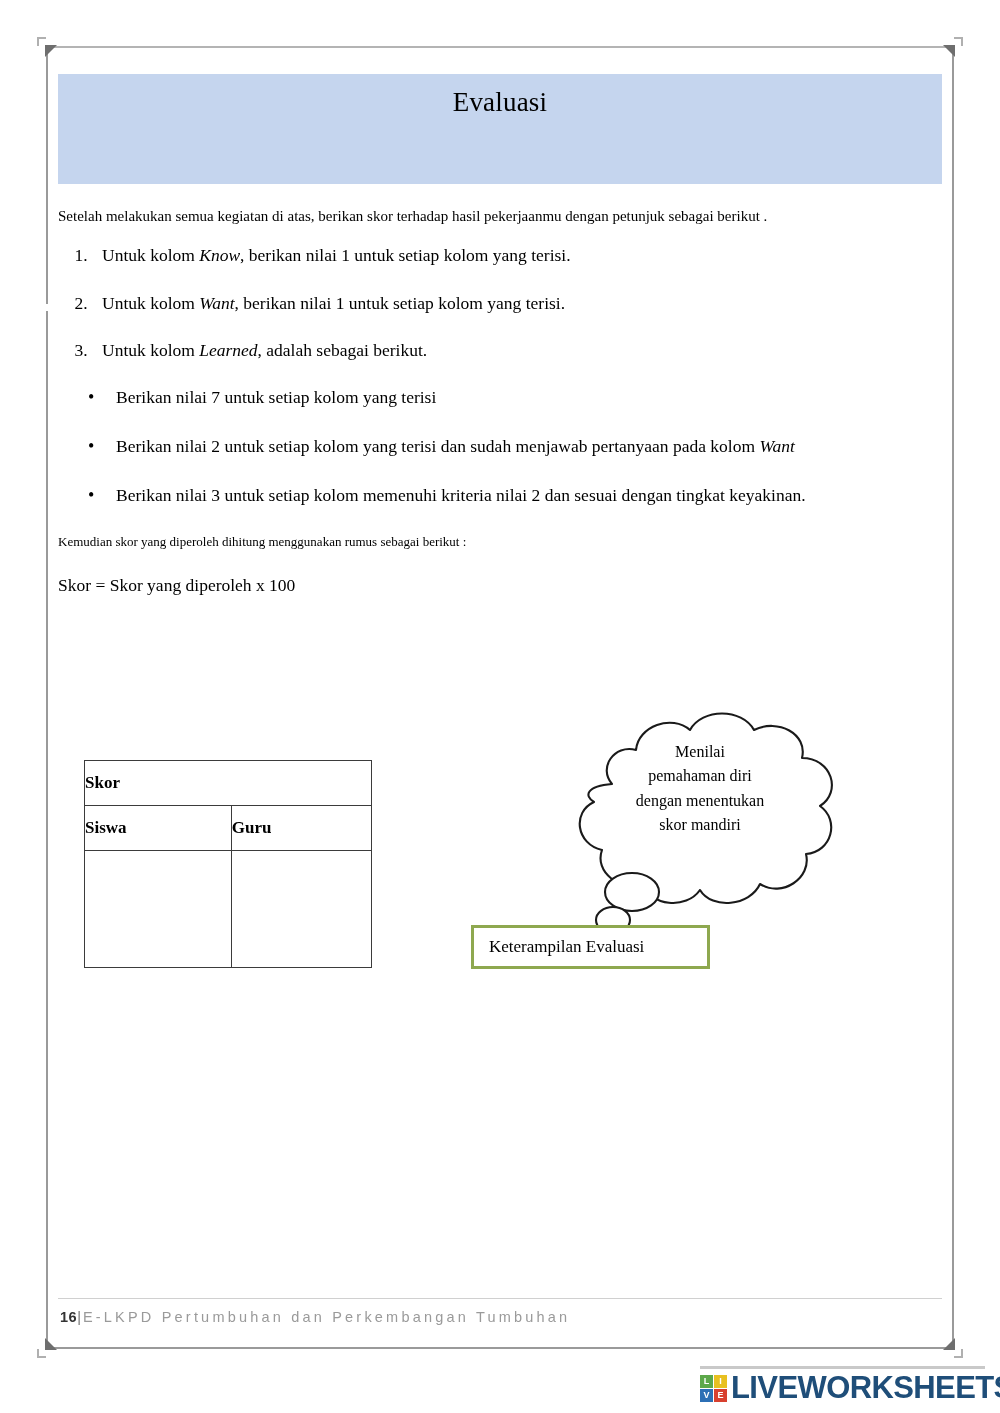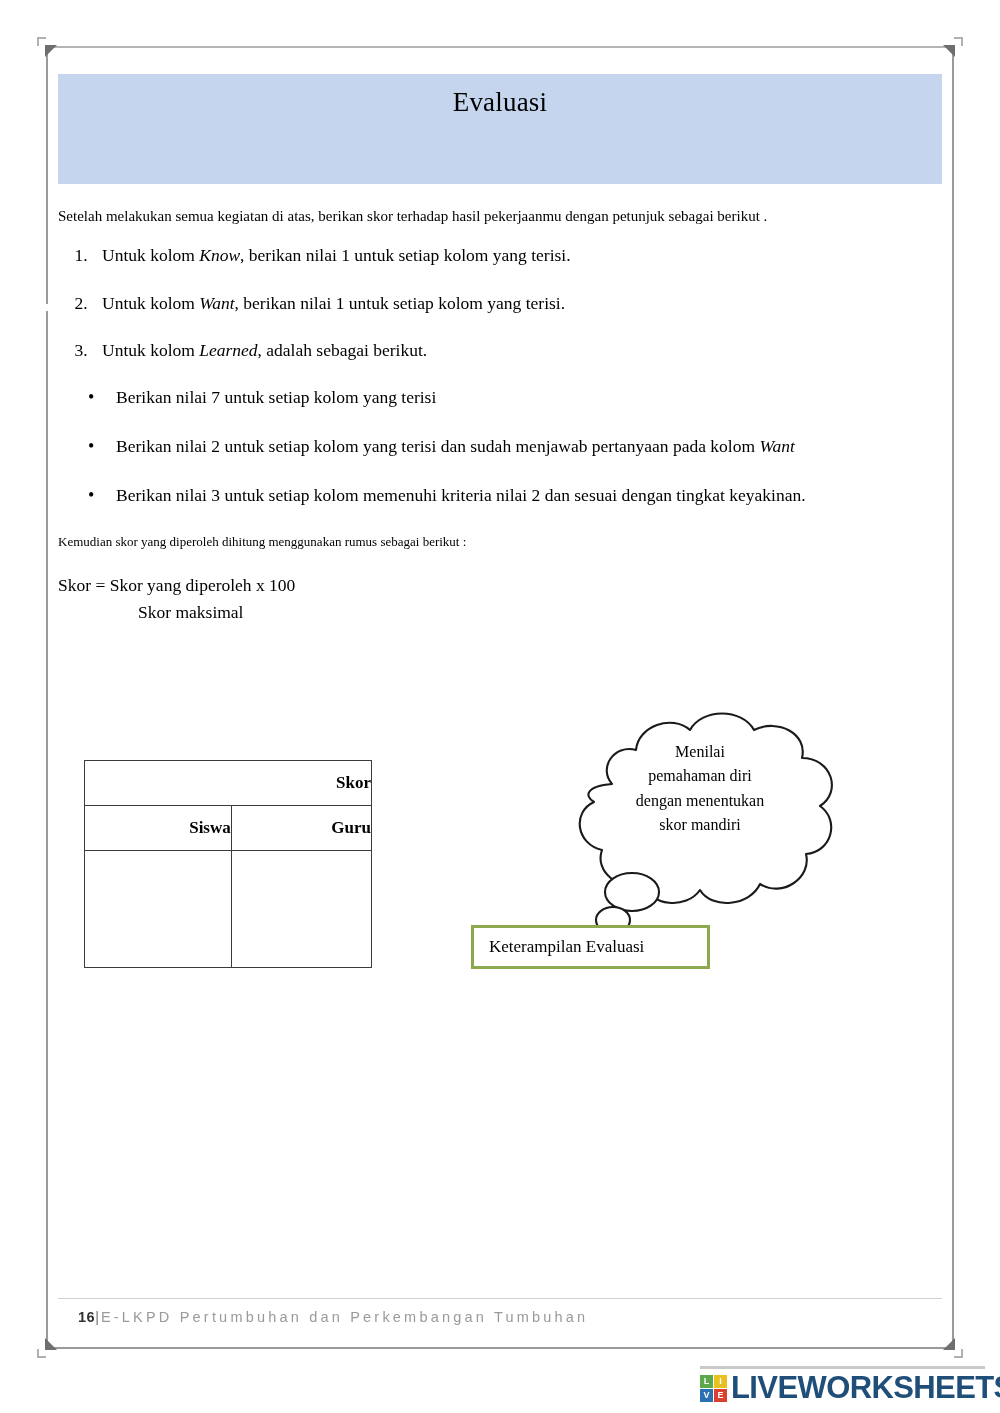--- a/index.html
+++ b/index.html
@@ -133,21 +133,21 @@
     position: absolute;
     left: 84px;
     top: 760px;
     width: 288px;
     border-collapse: collapse;
     font-size: 17px;
   }
   #score-table td, #score-table th {
     border: 1.5px solid #3b3b3b;
     padding: 0;
-    text-align: right;
+    text-align: left;
     vertical-align: middle;
   }
   #score-table th {
     font-weight: bold;
     height: 44px;
     font-family: "Liberation Serif", "DejaVu Serif", serif;
   }
   #score-table td.blank-cell { height: 116px; }
 
   
@@ -189,21 +189,21 @@
   #footer-rule {
     position: absolute;
     left: 58px;
     top: 1298px;
     width: 884px;
     height: 1px;
     background: #d0d0d0;
   }
   #footer {
     position: absolute;
-    left: 78px;
+    left: 60px;
     top: 1309px;
     font-family: "Liberation Sans", "DejaVu Sans", sans-serif;
     font-size: 14.5px;
     color: #9a9a9a;
     letter-spacing: 3.2px;
     white-space: nowrap;
   }
   #footer .pagenum {
     color: #333333;
     font-weight: bold;
@@ -304,21 +304,20 @@
   <ul class="bul-list">
     <li><span>Berikan nilai 7 untuk setiap kolom yang terisi</span><span class="it"></span><span></span></li>
     <li><span>Berikan nilai 2 untuk setiap kolom yang terisi dan sudah menjawab pertanyaan pada kolom </span><span class="it">Want</span><span></span></li>
     <li><span>Berikan nilai 3 untuk setiap kolom memenuhi kriteria nilai 2 dan sesuai dengan tingkat keyakinan.</span><span class="it"></span><span></span></li>
   </ul>
 
   <p class="kemudian">Kemudian skor yang diperoleh dihitung menggunakan rumus sebagai berikut :</p>
 
   <div class="formula">
     <div><span>Skor = </span><span class="num">Skor yang diperoleh</span><span>  x 100</span></div>
-    <div class="denom-row"><span>Skor maksimal</span></div>
   </div>
 </div>
 
 <table id="score-table">
   <thead>
     <tr>
       <th colspan="2">Skor</th>
     </tr>
     <tr>
       <th>Siswa</th>

